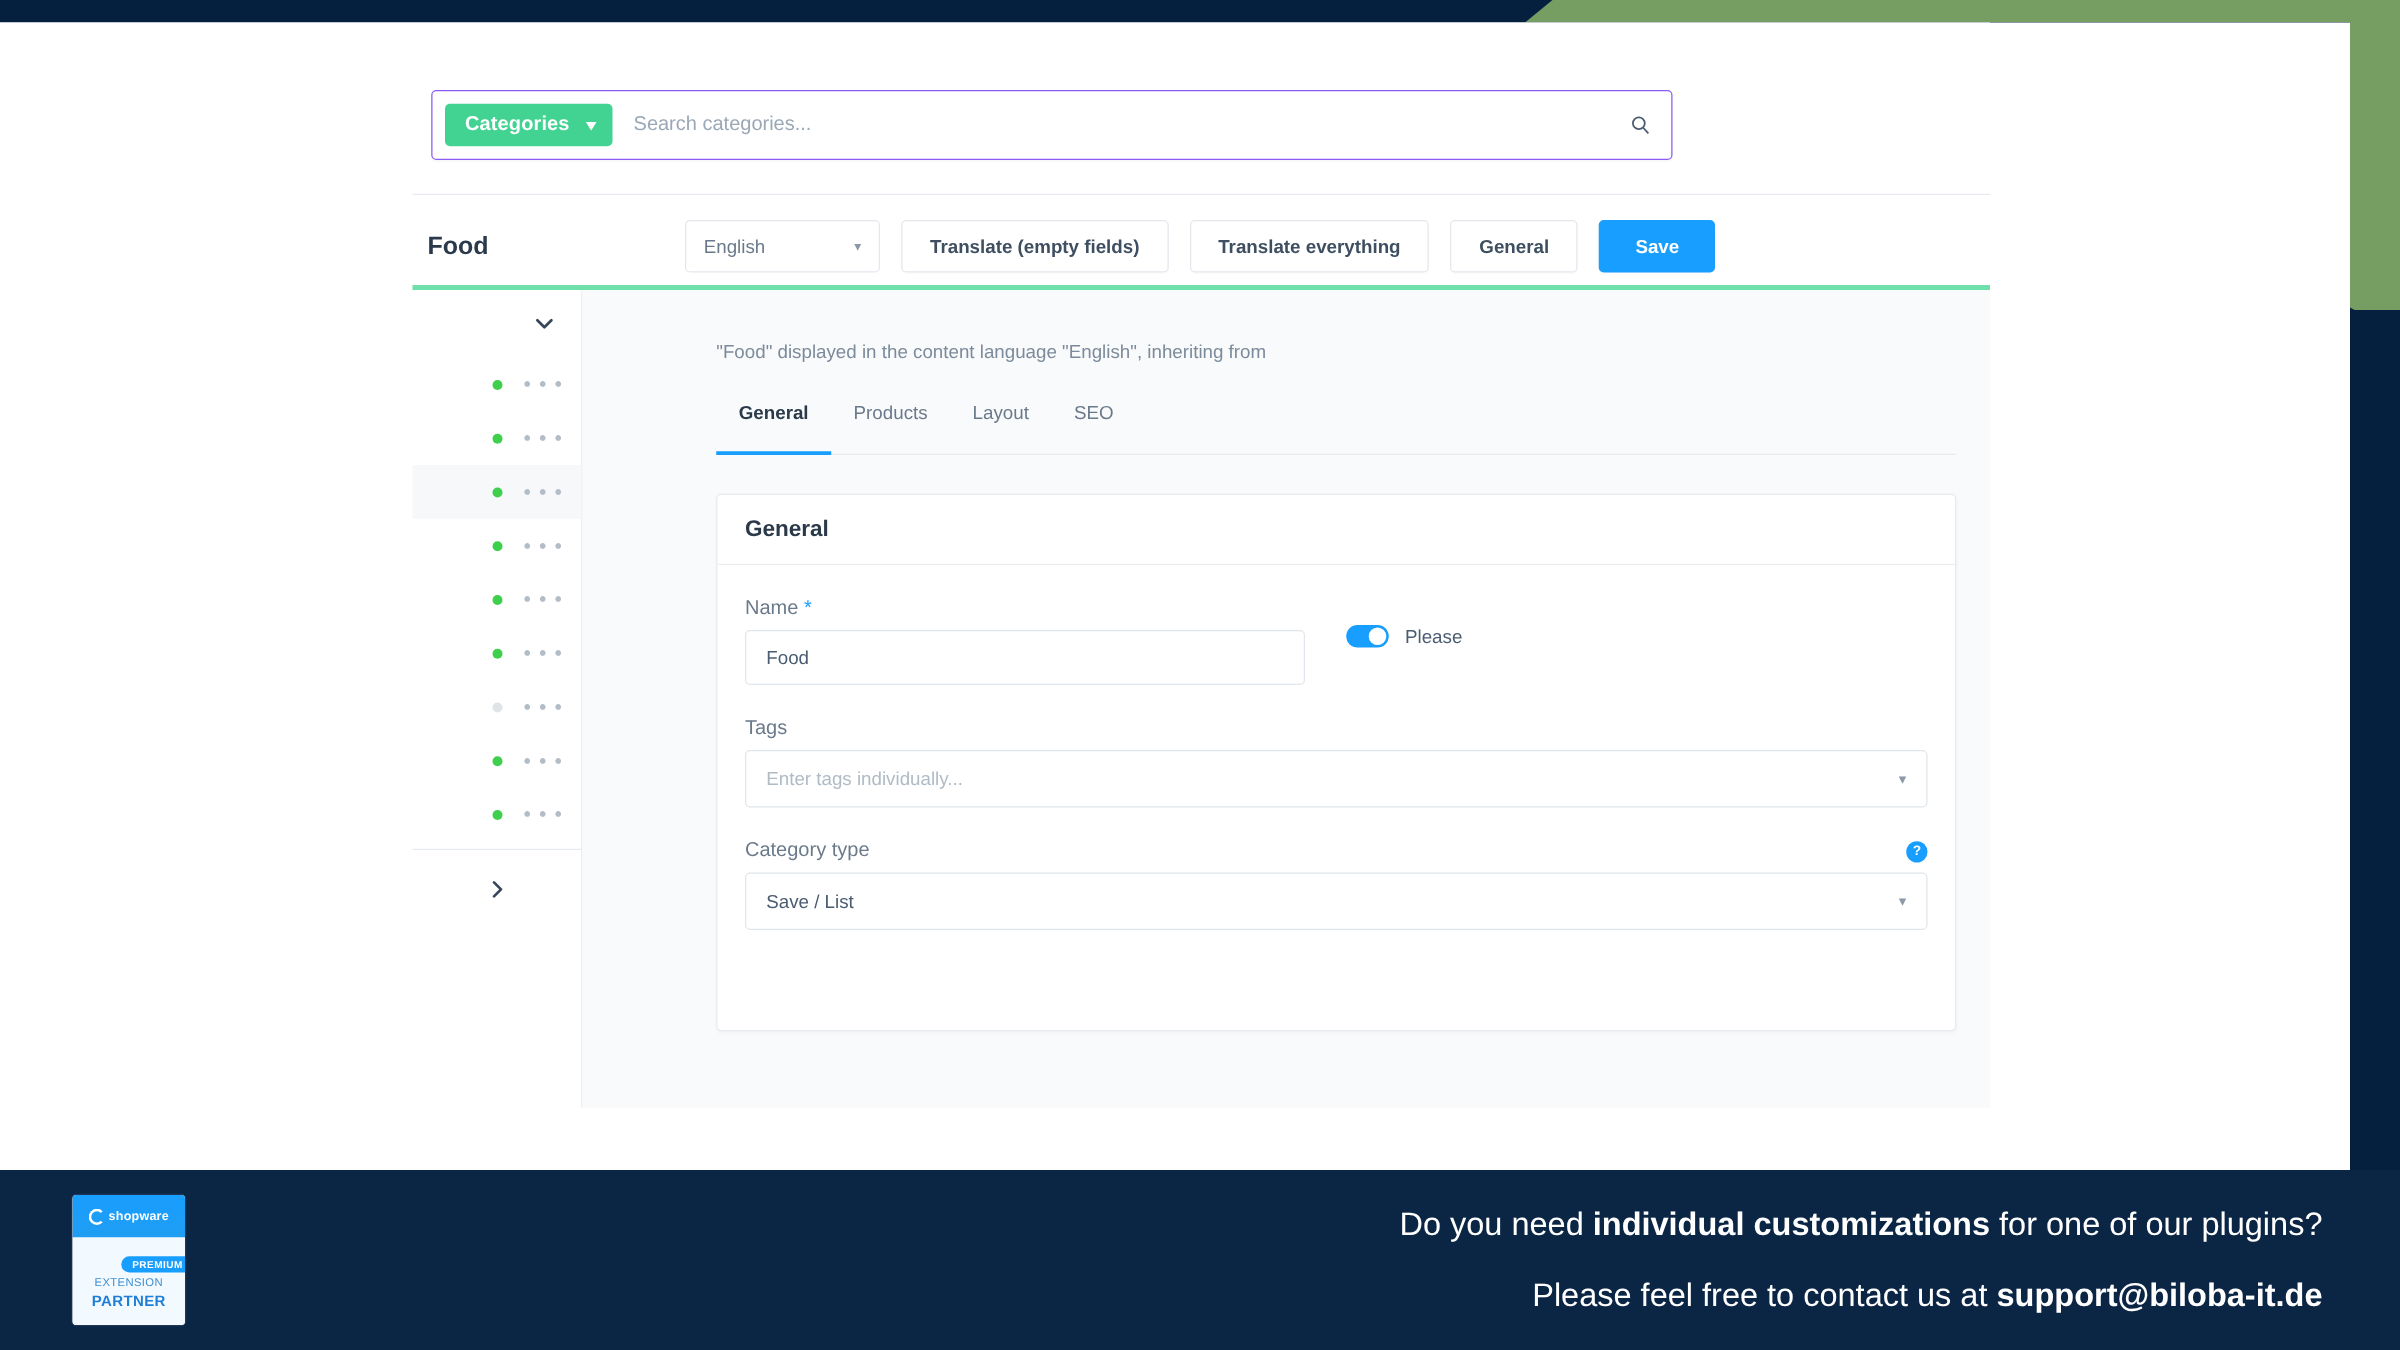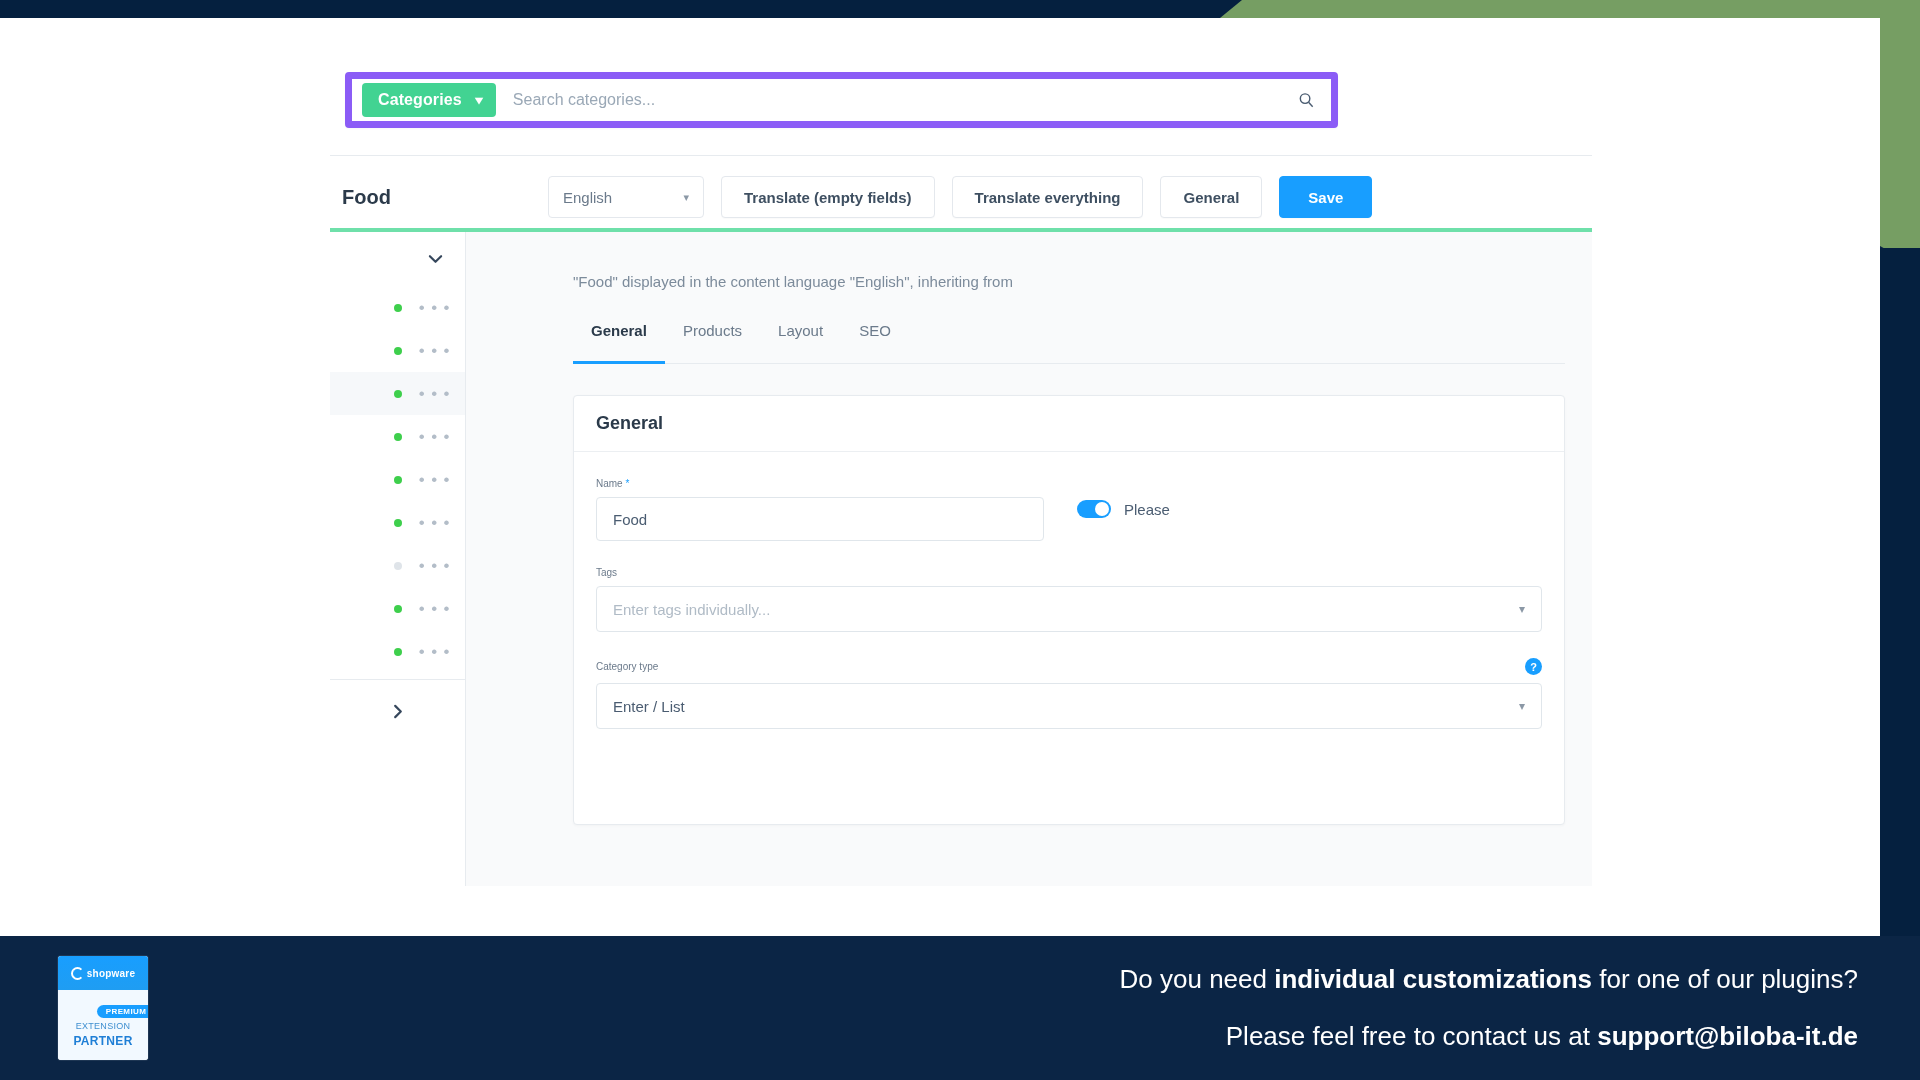--- a/index.html
+++ b/index.html
@@ -27,21 +27,21 @@
     position:absolute; left:0; top:18px; width:1880px; height:918px;
     background:#ffffff;
   }
 
   
   .app { position:absolute; left:0; top:0; width:1592px; height:868px; background:#ffffff; }
 
   
   .searchrow { position:absolute; left:345px; top:54px; width:993px; height:56px; }
   .searchbox {
-    width:100%; height:56px; border:7px solid #8b5cf6; border-radius:4px;
+    width:100%; height:56px; border:1px solid #8b5cf6; border-radius:4px;
     background:#fff; display:flex; align-items:center; padding:0 10px 0 10px;
     box-shadow: 0 1px 2px rgba(16,24,40,.03);
   }
   .cat-btn {
     height:34px; background:#42d392; border-radius:4px; color:#fff;
     font-size:16px; font-weight:bold; display:flex; align-items:center; gap:14px;
     padding:0 14px 0 16px; cursor:pointer; letter-spacing:.1px;
   }
   .cat-btn .chev { font-size:12px; display:inline-block; transform:scaleX(1.25); }
   .search-input {
@@ -106,21 +106,21 @@
   }
 
   .card {
     position:absolute; left:107px; top:163px; width:992px; height:430px;
     background:#fff; border:1px solid #e7ebef; border-radius:4px;
     box-shadow:0 1px 3px rgba(16,24,40,.03);
   }
   .card-head { height:56px; border-bottom:1px solid #eceff2; display:flex; align-items:center; padding:0 22px; }
   .card-title { font-size:18px; font-weight:bold; color:#2b3a4a; }
   .card-body { padding:26px 22px 0 22px; }
-  .field-label { font-size:10px; color:#6b7a8b; margin-bottom:8px; display:block; }
+  .field-label { font-size:16px; color:#6b7a8b; margin-bottom:8px; display:block; }
   .req { color:#189eff; }
   .row-name { display:flex; align-items:flex-start; }
   .input {
     height:44px; border:1px solid #e0e6eb; border-radius:4px; background:#fff;
     display:flex; align-items:center; padding:0 16px; font-size:15px; color:#4a5c71;
   }
   .name-input { width:448px; }
   .toggle-wrap { display:flex; align-items:center; gap:13px; margin-left:33px; margin-top:22px; cursor:pointer; }
   .toggle { width:34px; height:18px; border-radius:9px; background:#189eff; position:relative; }
   .toggle .knob { position:absolute; right:2px; top:2px; width:14px; height:14px; border-radius:50%; background:#fff; }
@@ -300,21 +300,21 @@
                 <span class="chev">▾</span>
               </div>
             </div>
 
             <div class="field">
               <div class="label-row">
                 <span class="field-label" style="margin-bottom:0">Category type</span>
                 <span class="help-icon">?</span>
               </div>
               <div class="select-like" style="margin-top:8px">
-                <span style="color:#4a5c71">Enter / List</span>
+                <span style="color:#4a5c71">Save / List</span>
                 <span class="chev">▾</span>
               </div>
             </div>
 
           </div>
         </div>
       </div>
 
     </div>
   </div>

